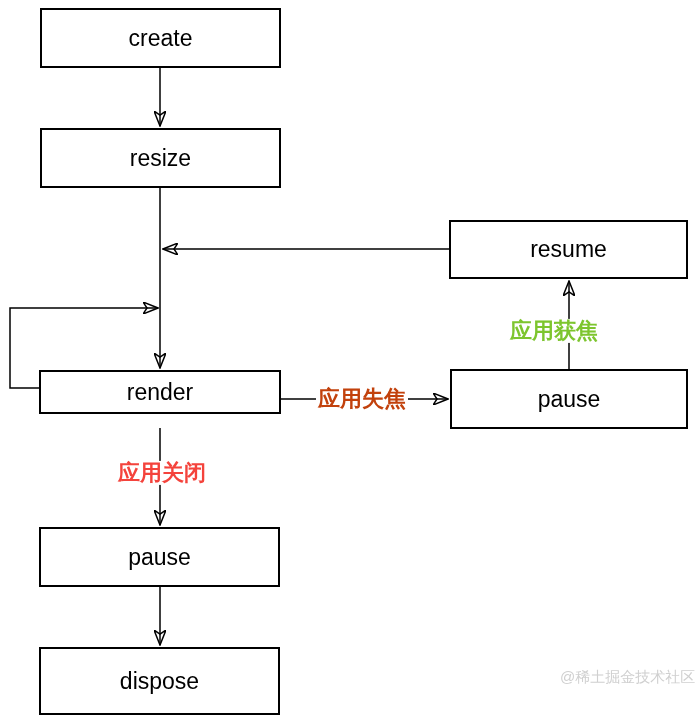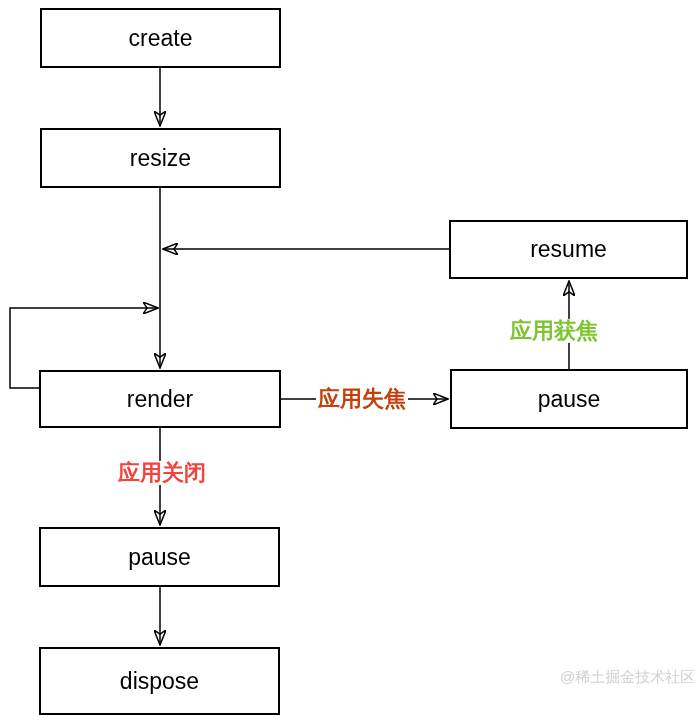--- a/index.html
+++ b/index.html
@@ -35,21 +35,21 @@
     align-items: center;
     justify-content: center;
     font-size: 23px;
     color: #000000;
     z-index: 2;
     white-space: nowrap;
   }
   .n-create  { left: 40px;  top: 8px;   width: 241px; height: 60px; }
   .n-resize  { left: 40px;  top: 128px; width: 241px; height: 60px; }
   .n-resume  { left: 449px; top: 220px; width: 239px; height: 59px; }
-  .n-render  { left: 39px;  top: 370px; width: 242px; height: 58px; }
+  .n-render  { left: 39px;  top: 370px; width: 242px; height: 44px; }
   .n-pause-right  { left: 450px; top: 369px; width: 238px; height: 60px; }
   .n-pause-bottom { left: 39px;  top: 527px; width: 241px; height: 60px; }
   .n-dispose { left: 39px;  top: 647px; width: 241px; height: 68px; }
 
   .elabel {
     position: absolute;
     transform: translate(-50%, -50%);
     background: #ffffff;
     font-size: 22px;
     font-weight: bold;

